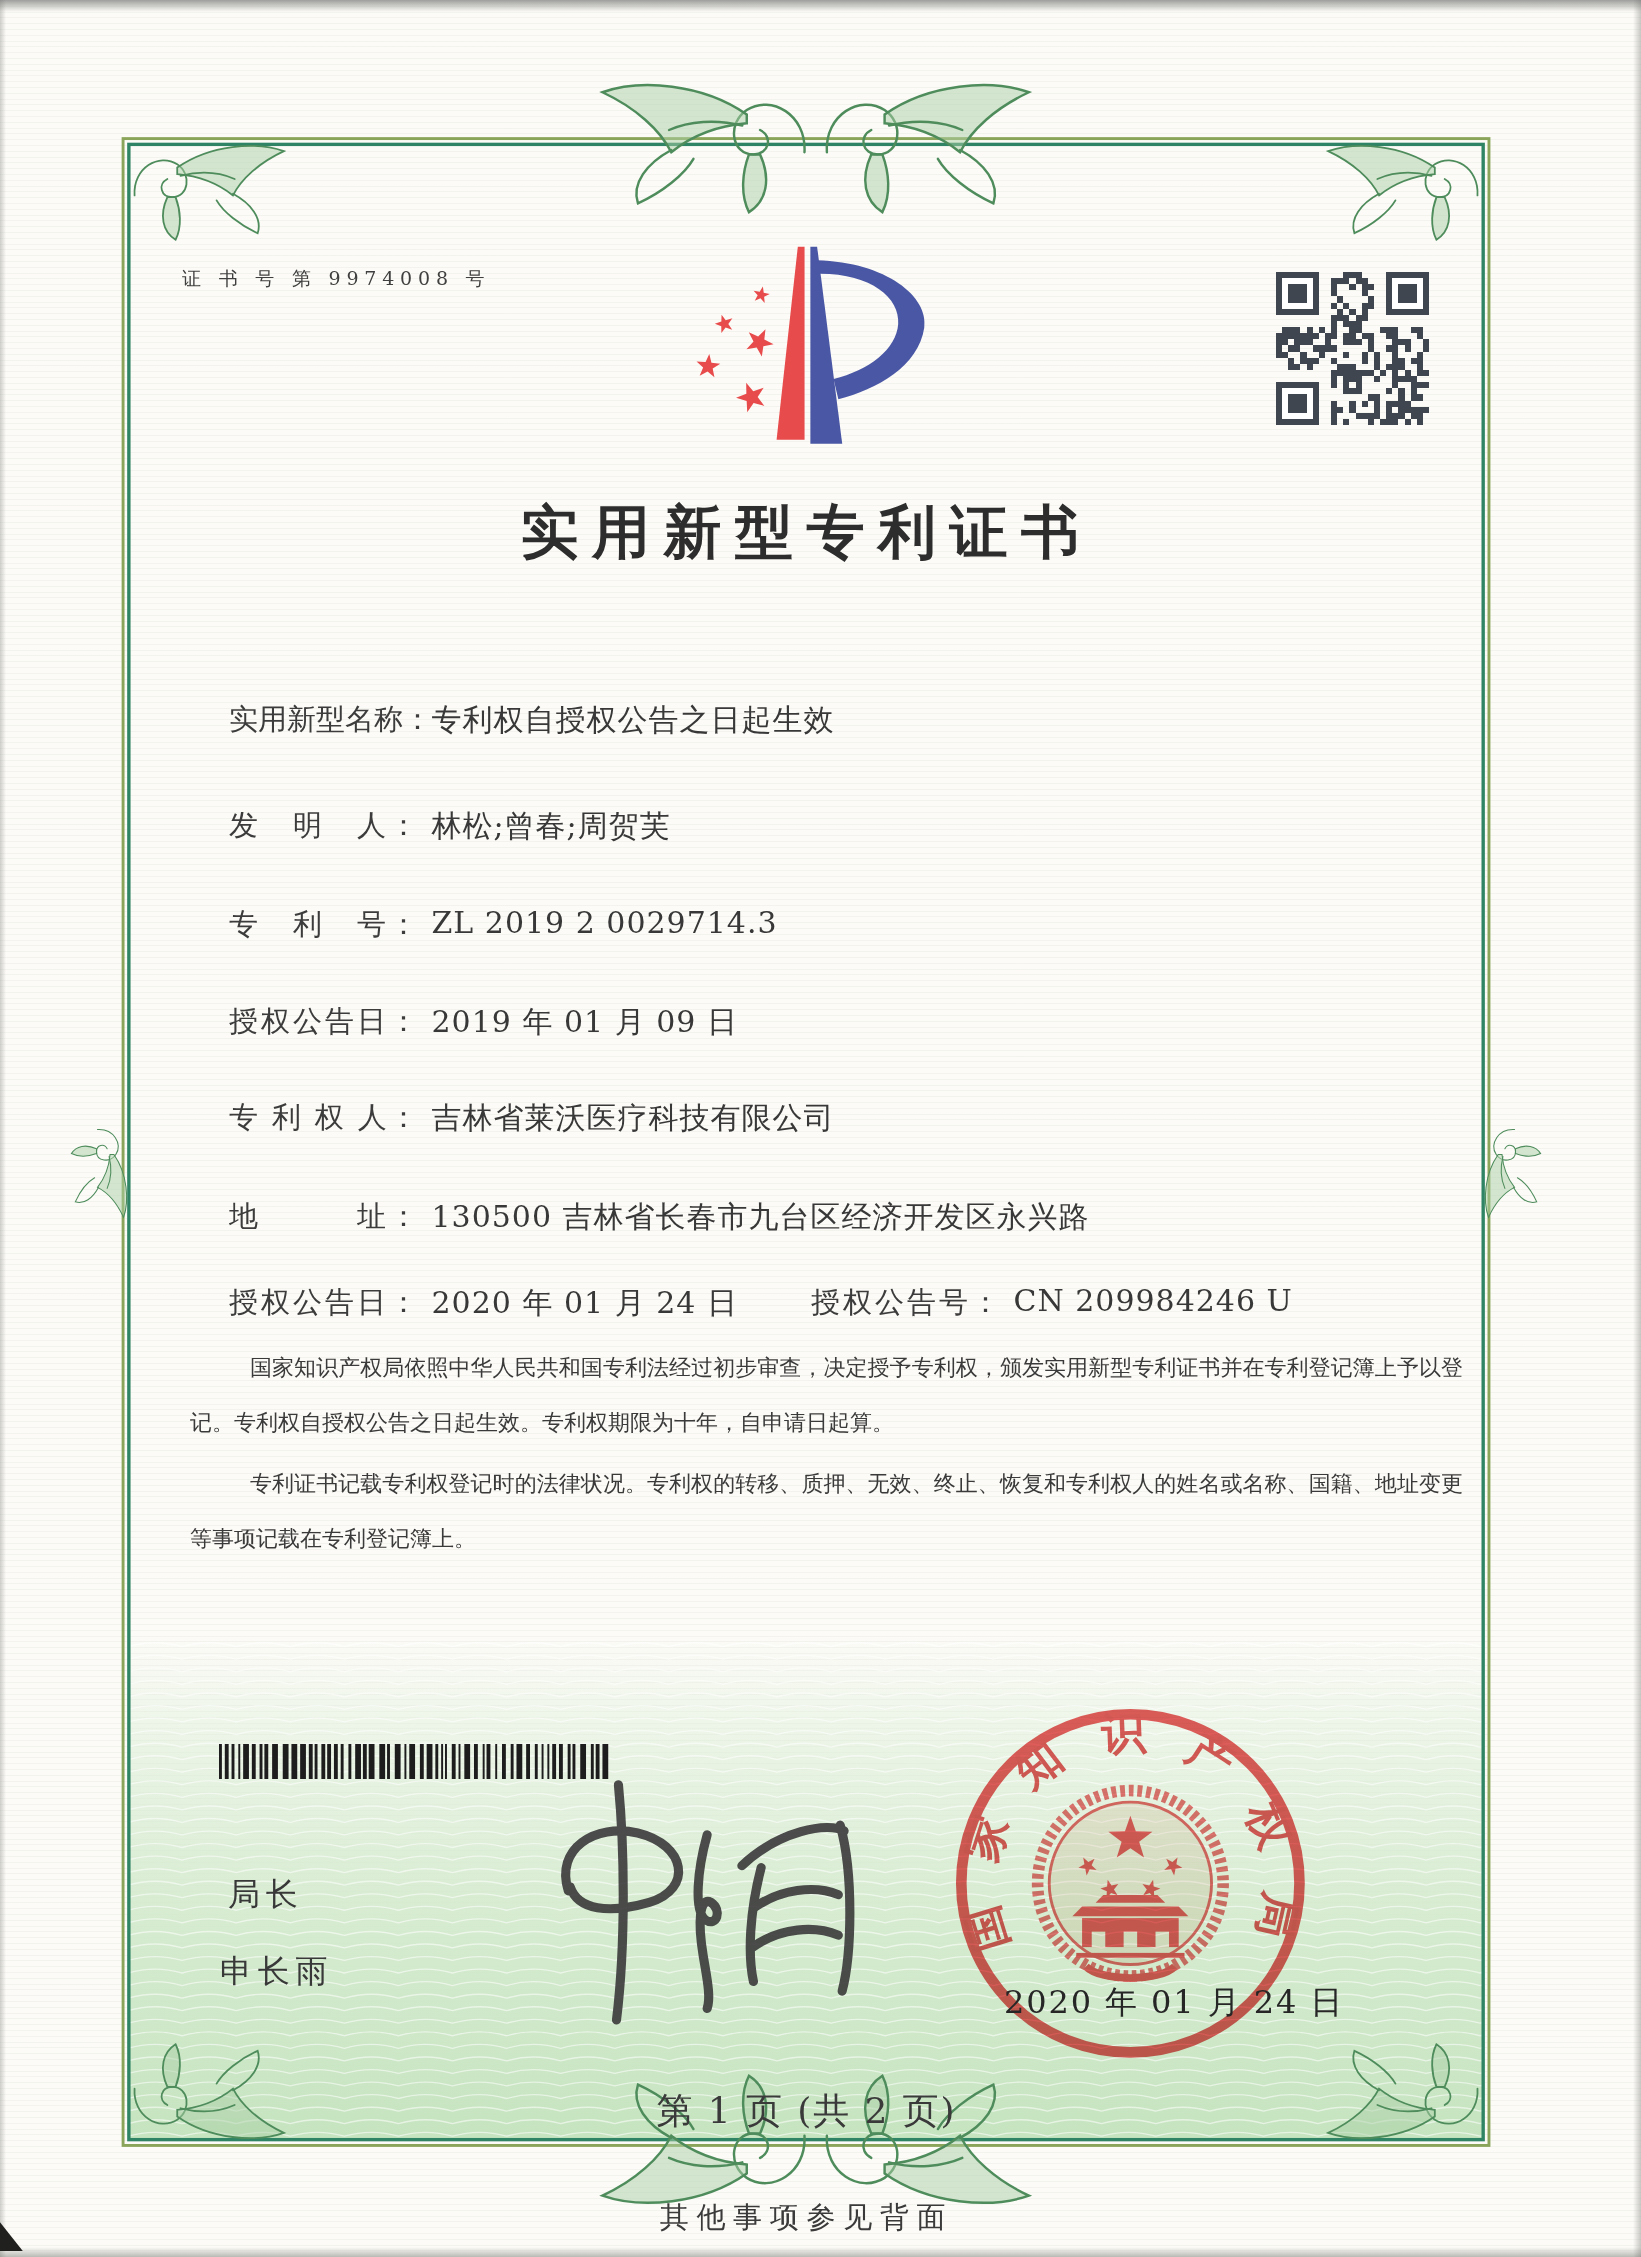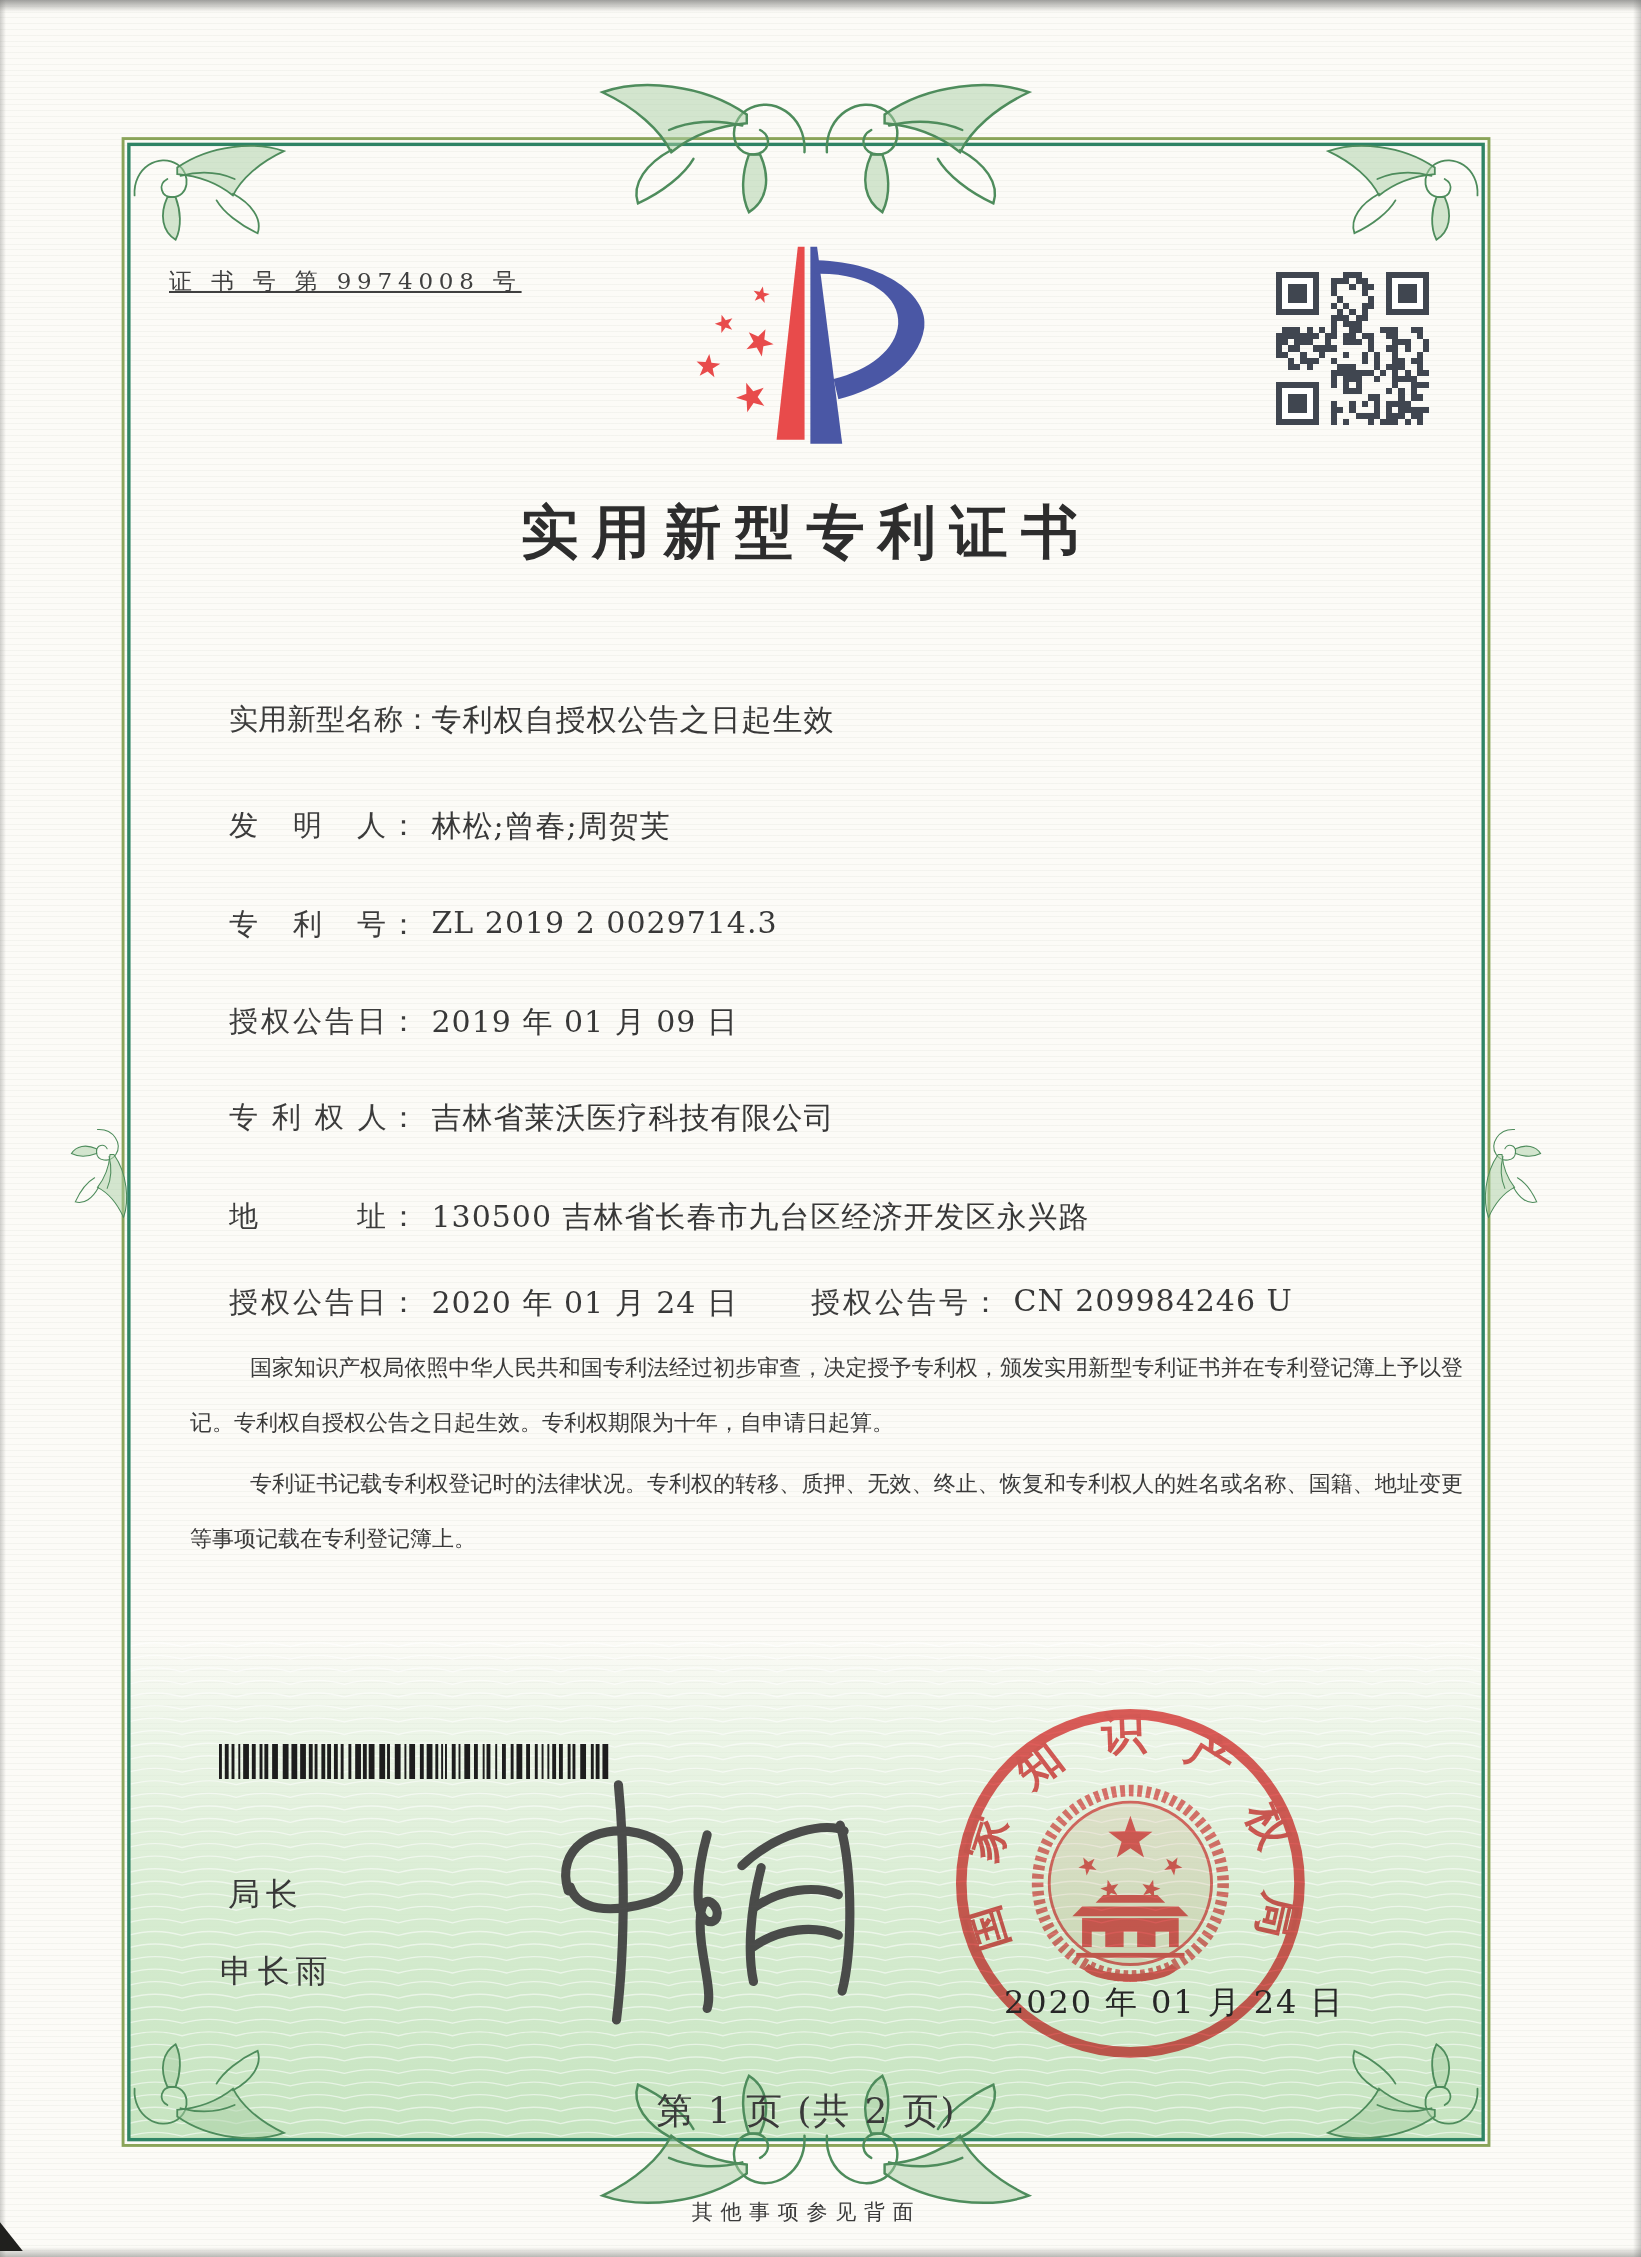--- a/index.html
+++ b/index.html
@@ -17,33 +17,33 @@
   #edge-left{left:0;top:0;width:5.8px;height:2257px;background:linear-gradient(90deg,rgba(120,120,118,.35),rgba(120,120,118,0));}
   #edge-right{right:0;top:0;width:7.7px;height:2257px;background:linear-gradient(270deg,rgba(120,120,118,.4),rgba(120,120,118,0));}
   #corner-mark{left:0;bottom:5.8px;width:23px;height:29px;background:#20201e;clip-path:polygon(0 100%,0 0,100% 100%);}
   
   #green-zone{
     left:128px;top:1637px;width:1356px;height:504px;z-index:1;
     background:linear-gradient(180deg, rgba(223,240,218,0) 0%, rgba(219,238,214,.5) 20%, rgba(208,233,202,.85) 55%, rgba(198,228,192,1) 100%);
   }
   #green-zone svg{display:block;width:100%;height:100%;}
   
-  #cert-no{left:169px;top:266px;font-size:23px;letter-spacing:5.8px;color:#3f3f3f;z-index:3;text-decoration:underline;}
+  #cert-no{left:182px;top:266px;font-size:19px;letter-spacing:5.8px;color:#3f3f3f;z-index:3;}
   #title{left:122px;top:494px;width:1369px;text-align:center;font-size:58px;font-weight:700;letter-spacing:13.5px;color:#2d2d2d;z-index:3;}
   .frow{left:229px;display:flex;align-items:flex-start;font-size:30px;color:#383838;z-index:3;white-space:nowrap;margin-top:8px;}
   .flabel{display:inline-block;width:189px;font-size:29px;flex:none;text-align:justify;text-align-last:justify;color:#3c3c3c;}
   .fvalue{margin-left:13.5px;letter-spacing:1px;}
   #grant-no-pair{left:811px;top:1275px;}
   #paras{left:190px;top:1340px;width:1273px;font-size:22px;line-height:55px;text-align:justify;color:#3a3a3a;z-index:3;}
   #paras p{margin:0 0 5.8px 0;text-indent:60px;}
   #director-label{left:228px;top:1873px;font-size:32px;letter-spacing:5.8px;z-index:3;}
   #director-name{left:220px;top:1950px;font-size:32px;letter-spacing:5.8px;z-index:3;}
   #seal-date{left:1004px;top:1981px;font-size:32px;letter-spacing:1.9px;color:#262626;z-index:4;}
   #page-info{left:122px;top:2087px;width:1369px;text-align:center;font-size:36px;letter-spacing:1.9px;color:#3a3a3a;z-index:4;}
-  #back-note{left:122px;top:2198px;width:1369px;text-align:center;font-size:21px;letter-spacing:7.7px;color:#3a3a3a;z-index:3;}
+  #back-note{left:122px;top:2198px;width:1369px;text-align:center;font-size:29px;letter-spacing:7.7px;color:#3a3a3a;z-index:3;}
   
   #frame-svg{left:0;top:0;z-index:2;}
   #logo-svg{left:676px;top:239px;z-index:3;}
   #qr-svg{left:1276px;top:272px;z-index:3;}
   #barcode-svg{left:219px;top:1744px;z-index:3;}
   #signature-svg{left:454px;top:1777px;z-index:4;}
   #seal-svg{left:941px;top:1692px;z-index:3;opacity:.93;mix-blend-mode:multiply;}
 </style>
 </head>
 <body>

